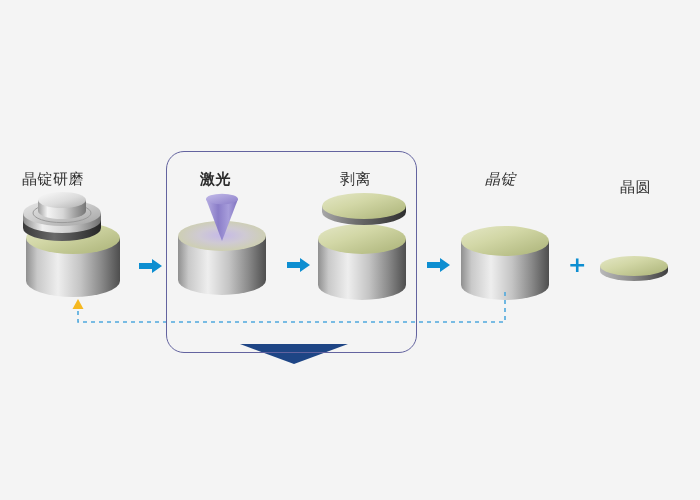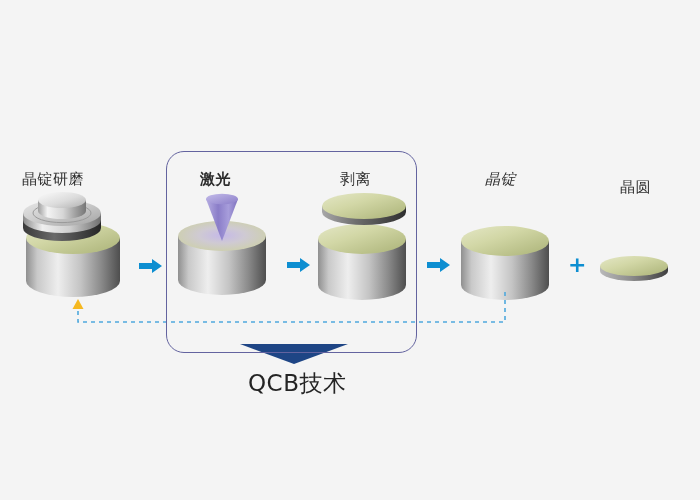--- a/index.html
+++ b/index.html
@@ -216,15 +216,14 @@
   <div class="label" style="left:200px; top:170px;font-weight:bold;">激光</div>
 
   <div class="label" style="left:340px; top:170px;text-align:center;">剥离</div>
 
   <div class="label" style="left:485px; top:170px;font-style:italic;">晶锭</div>
 
   <div class="label" style="left:620px; top:170px;margin-top:8px;">晶圆</div>
 
   <div class="label" style="left:568px; top:252px; font-size:22px; color:#0d8ed1; font-weight:bold;">+</div>
 
-  <div class="qcb-label" style="left:248px; top:368px;">QCB技术</div>
 
 </div>
 
 </body></html>

